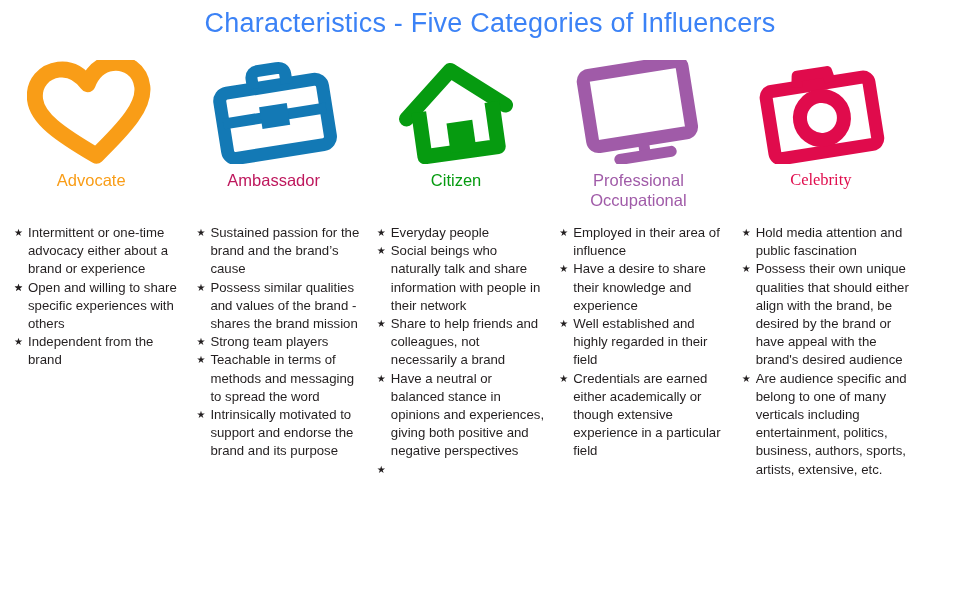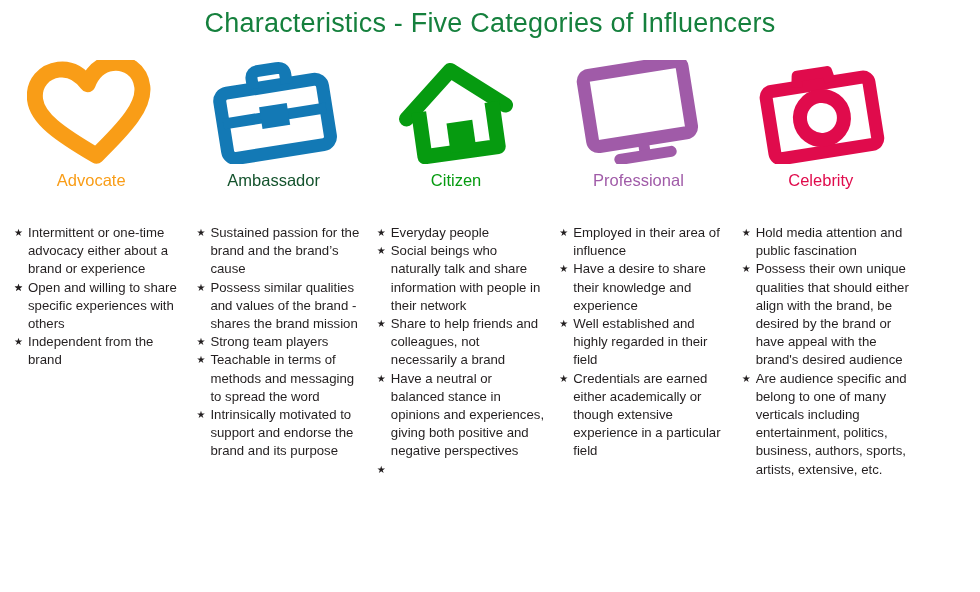--- a/index.html
+++ b/index.html
@@ -26,21 +26,21 @@
 
   
   #page-title {
     position: absolute;
     top: 8px;
     left: 0;
     width: 980px;
     text-align: center;
     font-size: 27px;
     letter-spacing: 0.2px;
-    color: #15803d;
+    color: #3b82f6;
     font-family: "Liberation Sans", sans-serif;
     font-weight: 400;
     white-space: nowrap;
   }
 
   
   #columns {
     position: absolute;
     top: 58px;
     left: 0;
@@ -145,21 +145,21 @@
           <g transform="rotate(-9 64 52)" fill="none" stroke="#1379B5" stroke-width="13" stroke-linejoin="round">
             <rect x="12" y="26" width="104" height="66" rx="8"></rect>
             <path d="M47 26 L47 16 C47 11, 50 9, 55 9 L73 9 C78 9, 81 11, 81 16 L81 26" stroke-width="12"></path>
             <line x1="12" y1="56" x2="116" y2="56" stroke-width="11"></line>
           </g>
           <g transform="rotate(-9 64 52)">
             <rect x="50" y="45" width="28" height="22" fill="#1379B5"></rect>
           </g>
         </svg>
       </div>
-      <div class="cat-label" style="color:#14532d;">
+      <div class="cat-label" style="color:#be185d;">
         <span>Ambassador</span>
       </div>
       <ul class="bullets">
         <li><span class="star">★</span><span>Sustained passion for the brand and the brand’s cause</span></li>
         <li><span class="star">★</span><span>Possess similar qualities and values of the brand - shares the brand mission</span></li>
         <li><span class="star">★</span><span>Strong team players</span></li>
         <li><span class="star">★</span><span>Teachable in terms of methods and messaging to spread the word</span></li>
         <li><span class="star">★</span><span>Intrinsically motivated to support and endorse the brand and its purpose</span></li>
       </ul>
     </div>
@@ -191,20 +191,21 @@
         <svg width="128" height="104" viewBox="0 0 128 104">
           <g transform="rotate(-9 64 48)" fill="none" stroke="#A05BA8" stroke-width="13" stroke-linejoin="round">
             <rect x="14" y="8" width="100" height="72" rx="6"></rect>
             <line x1="64" y1="80" x2="64" y2="95" stroke-width="11"></line>
             <line x1="38" y1="96" x2="90" y2="96" stroke-width="11" stroke-linecap="round"></line>
           </g>
         </svg>
       </div>
       <div class="cat-label" style="color:#A05BA8;">
         <span>Professional</span>
+        <span class="l2">Occupational</span>
       </div>
       <ul class="bullets">
         <li><span class="star">★</span><span>Employed in their area of influence</span></li>
         <li><span class="star">★</span><span>Have a desire to share their knowledge and experience</span></li>
         <li><span class="star">★</span><span>Well established and highly regarded in their field</span></li>
         <li><span class="star">★</span><span>Credentials are earned either academically or though extensive experience in a particular field</span></li>
       </ul>
     </div>
 
     <div class="column col-5">
@@ -212,21 +213,21 @@
         <svg width="128" height="104" viewBox="0 0 128 104">
           <g transform="rotate(-9 64 52)">
             <g fill="none" stroke="#E00B4C" stroke-width="13" stroke-linejoin="round">
               <rect x="12" y="24" width="104" height="68" rx="6"></rect>
               <path d="M44 24 L46 13 L76 13 L78 24" stroke-width="11"></path>
               <circle cx="64" cy="58" r="22" stroke-width="14"></circle>
             </g>
           </g>
         </svg>
       </div>
-      <div class="cat-label" style="color:#E00B4C;">
+      <div class="cat-label" style="color:#E00B4C;font-family:Liberation Serif, serif;">
         <span>Celebrity</span>
       </div>
       <ul class="bullets">
         <li><span class="star">★</span><span>Hold media attention and public fascination</span></li>
         <li><span class="star">★</span><span>Possess their own unique qualities that should either align with the brand, be desired by the brand or have appeal with the brand's desired audience</span></li>
         <li><span class="star">★</span><span>Are audience specific and belong to one of many verticals including entertainment, politics, business, authors, sports, artists, extensive, etc.</span></li>
       </ul>
     </div>
 
   </div>

